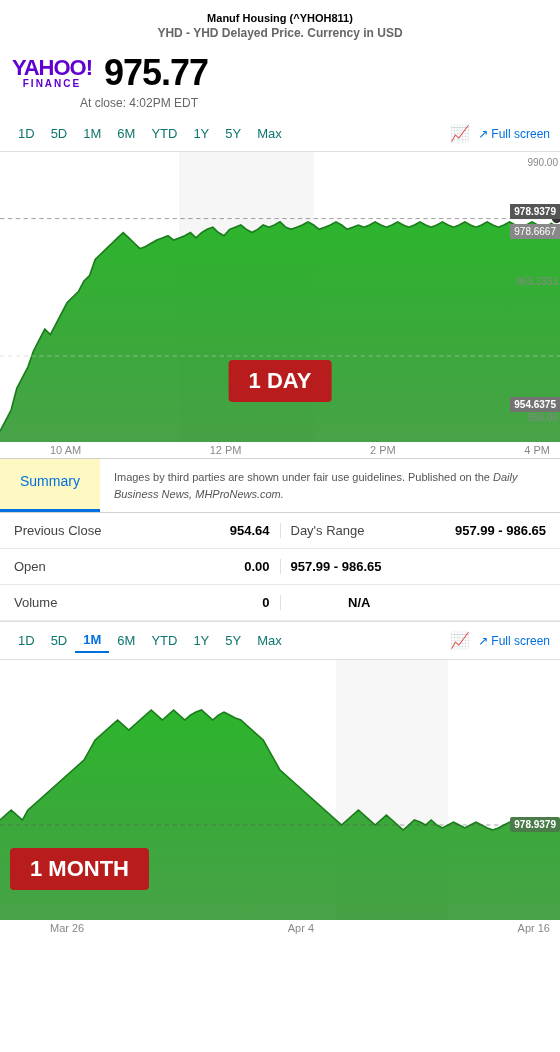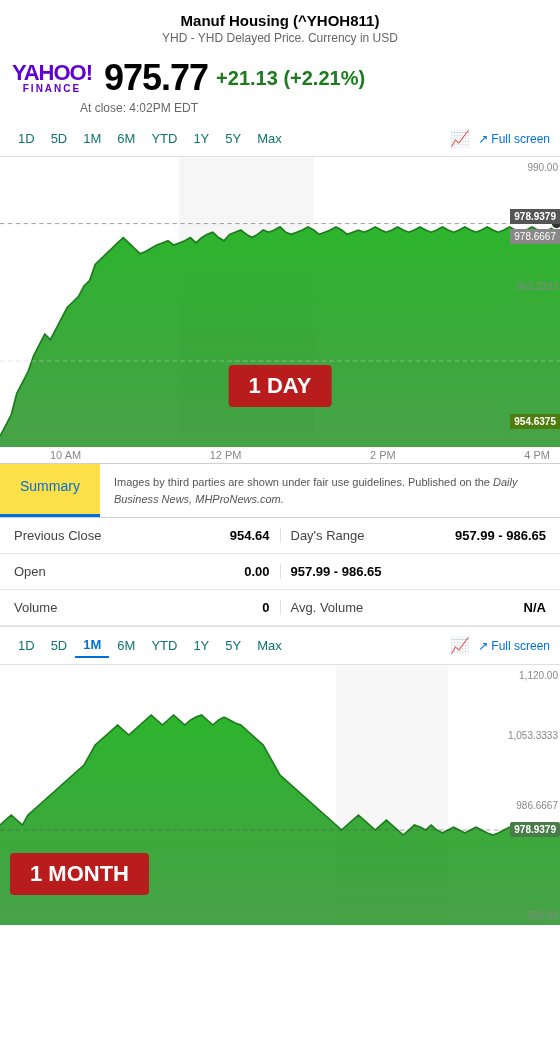--- a/index.html
+++ b/index.html
@@ -11,28 +11,29 @@
       overflow-x: hidden;
       color: #333;
     }
 
     
     .header {
       text-align: center;
       padding: 12px 10px 4px;
     }
     .header-title {
-      font-size: 15px;
+      font-size: 11px;
       font-weight: bold;
       color: #000;
     }
     .header-subtitle {
       font-size: 12px;
       color: #666;
       margin-top: 2px;
+      font-weight: bold;
     }
 
     
     .price-row {
       display: flex;
       align-items: center;
       padding: 8px 12px 2px;
       gap: 8px;
     }
     .yahoo-logo {
@@ -153,21 +154,21 @@
     }
 
     
     .section-separator {
       display: flex;
       align-items: stretch;
       border-top: 1px solid #d0d0d0;
       border-bottom: 1px solid #d0d0d0;
     }
     .summary-tab {
-      background: #fde047;
+      background: #fef9c3;
       color: #0070e0;
       font-size: 14px;
       font-weight: 500;
       padding: 14px 20px;
       border-bottom: 3px solid #0070e0;
       min-width: 90px;
       text-align: center;
       cursor: pointer;
     }
     .fair-use-notice {
@@ -246,21 +247,20 @@
   <div class="header-title">Manuf Housing (^YHOH811)</div>
   <div class="header-subtitle">YHD - YHD Delayed Price. Currency in USD</div>
 </div>
 
 <div class="price-row">
   <div class="yahoo-logo">
     <div class="yahoo-text">YAHOO<span class="exclaim">!</span></div>
     <div class="yahoo-finance-text">FINANCE</div>
   </div>
   <div class="price-main">975.77</div>
-  <div class="price-change">+21.13 (+2.21%)</div>
 </div>
 <div class="price-time">At close: 4:02PM EDT</div>
 
 <div class="tab-bar">
   <span class="tab-item">1D</span>
   <span class="tab-item">5D</span>
   <span class="tab-item">1M</span>
   <span class="tab-item">6M</span>
   <span class="tab-item">YTD</span>
   <span class="tab-item">1Y</span>
@@ -347,21 +347,21 @@
       <circle cx="497" cy="62" r="5" fill="#333" stroke="#fff" stroke-width="1.5"></circle>
 
       <line x1="0" y1="62" x2="497" y2="62" stroke="#555" stroke-width="0.5" stroke-dasharray="4,3"></line>
 
       <line x1="0" y1="190" x2="500" y2="190" stroke="#ccc" stroke-width="0.5" stroke-dasharray="4,3"></line>
     </svg>
     
     
     <div style="position:absolute; right:0; top:52px; background:#555; color:#fff; font-size:10px; font-weight:bold; padding:2px 4px; z-index:3;">978.9379</div>
     <div style="position:absolute; right:0; top:72px; background:#888; color:#fff; font-size:10px; padding:2px 4px; z-index:3;">978.6667</div>
-    <div style="position:absolute; right:0; bottom:18px; background:#4d7c0f; color:#fff; font-size:10px; font-weight:bold; padding:2px 4px; z-index:3;">954.6375</div>
+    <div style="position:absolute; right:0; bottom:30px; background:#737373; color:#fff; font-size:10px; font-weight:bold; padding:2px 4px; z-index:3;">954.6375</div>
     
     
     <div class="chart-label-overlay">1 DAY</div>
   </div>
 
   <div class="chart-x-labels">
     <span>10 AM</span>
     <span>12 PM</span>
     <span>2 PM</span>
     <span>4 PM</span>
@@ -400,21 +400,20 @@
     </div>
   </div>
 
   <div class="stats-row">
     <div class="stats-cell">
       <span class="stats-label">Volume</span>
       <span class="stats-value">0</span>
     </div>
     <div class="stats-divider"></div>
     <div class="stats-cell">
-      <span class="stats-label">Avg. Volume</span>
       <span class="stats-value">N/A</span>
     </div>
   </div>
 </div>
 
 <div class="tab-bar2">
   <span class="tab-item">1D</span>
   <span class="tab-item">5D</span>
   <span class="tab-item active" style="font-weight:bold; color:#0070e0; border-bottom:2px solid #0070e0;">1M</span>
   <span class="tab-item">6M</span>
@@ -425,26 +424,20 @@
   <span class="tab-spacer"></span>
   <span class="tab-icon">📈</span>
   <span class="fullscreen-link">
     <span>↗</span>
     <span>Full screen</span>
   </span>
 </div>
 
 <div style="position:relative; background:#fff;">
 
-  <div style="position:absolute; right:0; top:0; width:65px; height:260px; z-index:2;">
-    <span style="position:absolute; right:2px; top:5px; font-size:10px; color:#888;">1,120.00</span>
-    <span style="position:absolute; right:2px; top:65px; font-size:10px; color:#888;">1,053.3333</span>
-    <span style="position:absolute; right:2px; top:135px; font-size:10px; color:#888;">986.6667</span>
-    <span style="position:absolute; right:2px; top:245px; font-size:10px; color:#888;">920.00</span>
-  </div>
 
   <div class="chart-container2">
     <svg width="100%" height="100%" viewBox="0 0 500 260" preserveAspectRatio="none">
 
       <rect x="300" y="0" width="100" height="260" fill="#f0f0f0" opacity="0.5"></rect>
 
       <defs>
         <linearGradient id="greenGrad2" x1="0" y1="0" x2="0" y2="1">
           <stop offset="0%" stop-color="#2db52d" stop-opacity="1"></stop>
           <stop offset="100%" stop-color="#1a8c1a" stop-opacity="0.8"></stop>
@@ -505,13 +498,18 @@
       <line x1="0" y1="165" x2="498" y2="165" stroke="#555" stroke-width="0.5" stroke-dasharray="4,3"></line>
     </svg>
     
     
     <div style="position:absolute; right:0; bottom:88px; background:#4a7c4a; color:#fff; font-size:10px; font-weight:bold; padding:2px 4px; z-index:3; border-radius:2px;">978.9379</div>
     
     
     <div class="chart-label-overlay" style="left:10px; transform:none; bottom:30px;">1 MONTH</div>
   </div>
 
+  <div class="chart-x-labels2">
+    <span>Mar 26</span>
+    <span>Apr 4</span>
+    <span>Apr 16</span>
+  </div>
 </div>
 
 </body></html>

